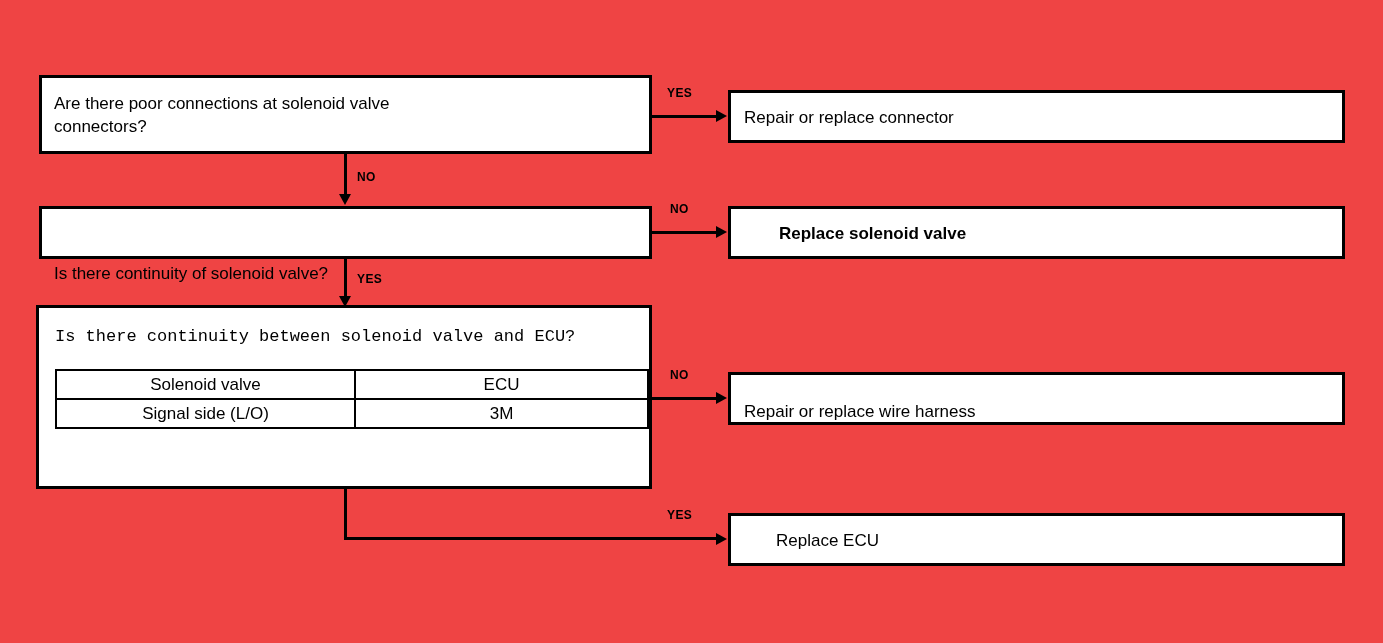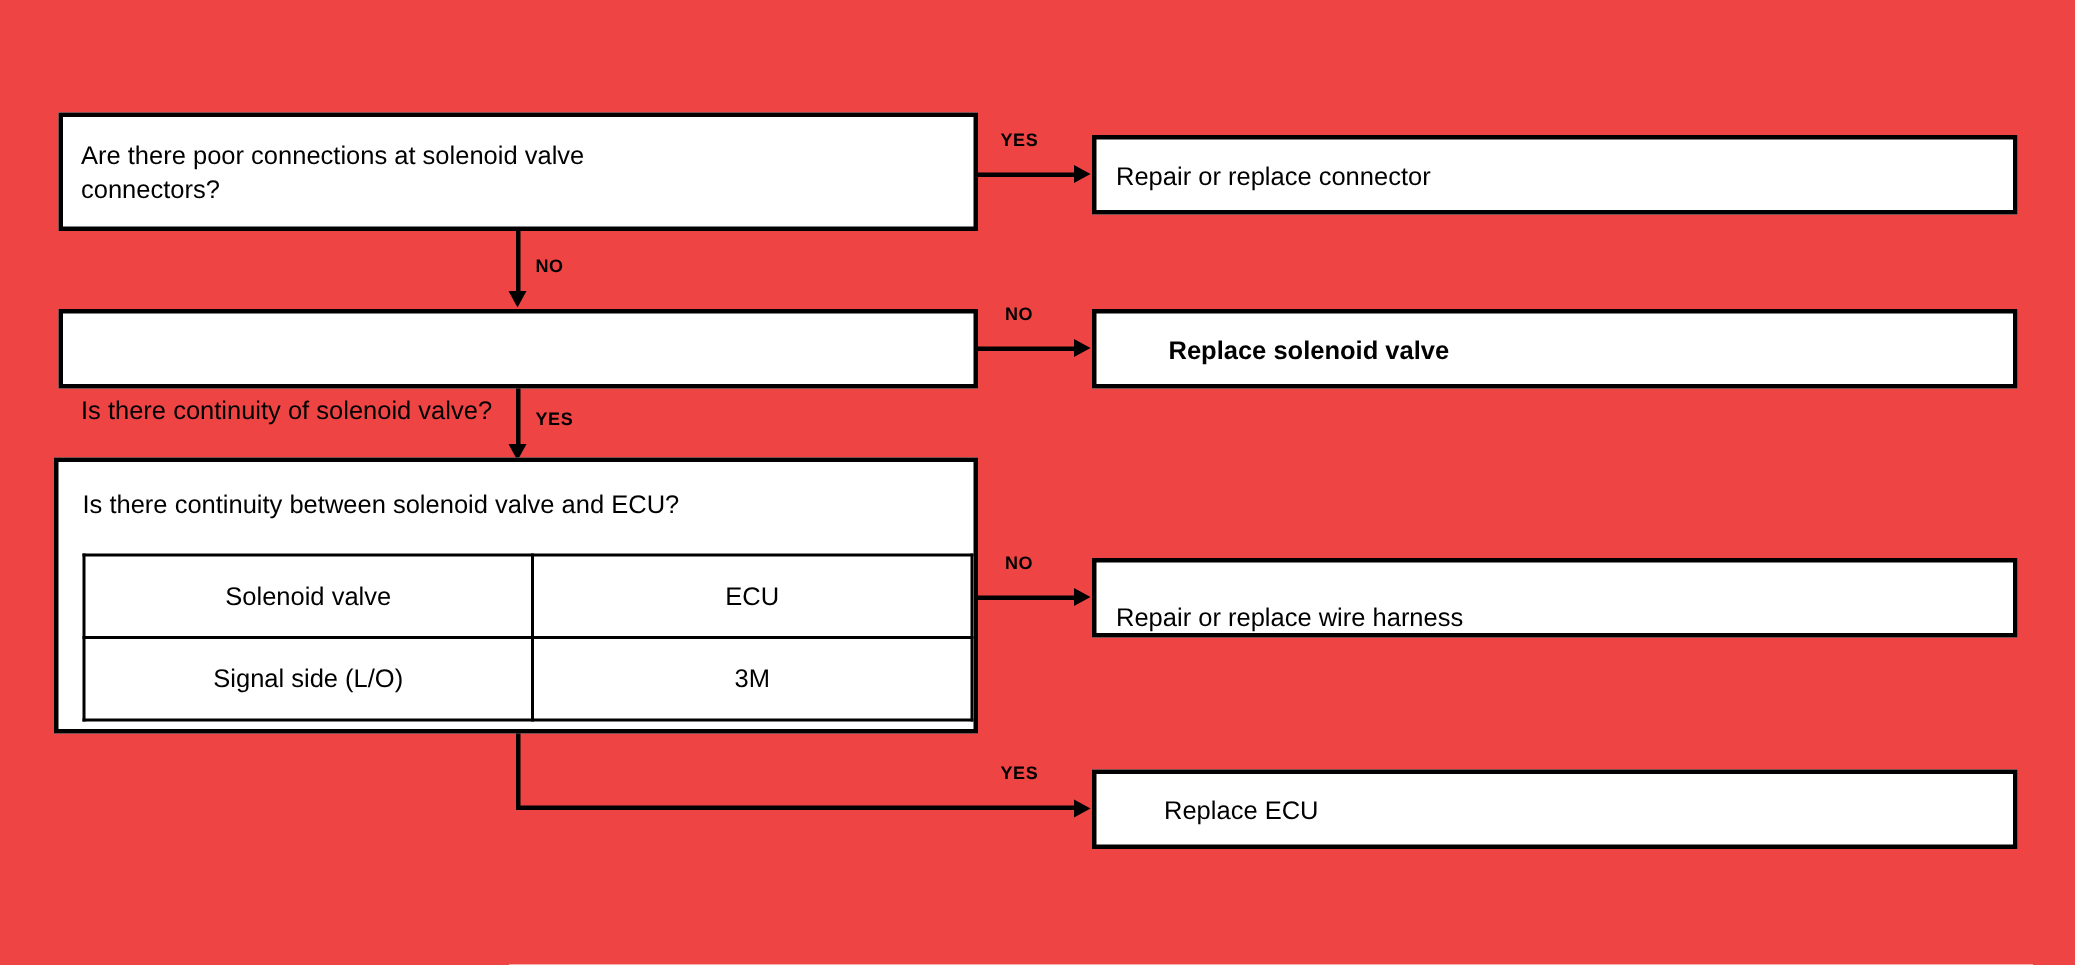--- a/index.html
+++ b/index.html
@@ -67,21 +67,21 @@
     border-collapse: collapse;
     border: 2px solid #000000;
     background: #ffffff;
   }
   .itable td {
     border: 2px solid #000000;
     text-align: center;
     font-size: 17px;
     color: #000000;
     height: 27px;
-    padding: 13px 4px;
+    padding: 0 4px;
   }
   .itable td.c1 { width: 289px; }
   .itable td.c2 { width: 283px; }
 </style>
 </head>
 <body>
 
 <div id="canvas">
 
   <div class="box" style="left:39px; top:75px; width:613px; height:79px;"></div>
@@ -107,21 +107,21 @@
   <div class="label" style="left:670px; top:202px;">NO</div>
 
   <div class="box" style="left:728px; top:206px; width:617px; height:53px;"></div>
   <div class="box-text" style="left:779px; top:222px; width:580px;font-weight:bold;">Replace solenoid valve</div>
 
   <div class="vline" style="left:344px; top:259px; height:41px;"></div>
   <div class="arrow-d" style="left:339px; top:296px;"></div>
   <div class="label" style="left:357px; top:272px;">YES</div>
 
   <div class="box" style="left:36px; top:305px; width:616px; height:184px;"></div>
-  <div class="box-text" style="left:55px; top:325px; width:580px;">Is there continuity between solenoid valve and ECU?</div>
+  <div class="box-text" style="left:55px; top:325px; width:580px;font-family:Liberation Mono, monospace;">Is there continuity between solenoid valve and ECU?</div>
 
   <table class="itable" style="left:55px; top:369px;">
     <tbody>
       <tr>
         <td class="c1">Solenoid valve</td>
         <td class="c2">ECU</td>
       </tr>
       <tr>
         <td class="c1">Signal side (L/O)</td>
         <td class="c2">3M</td>

